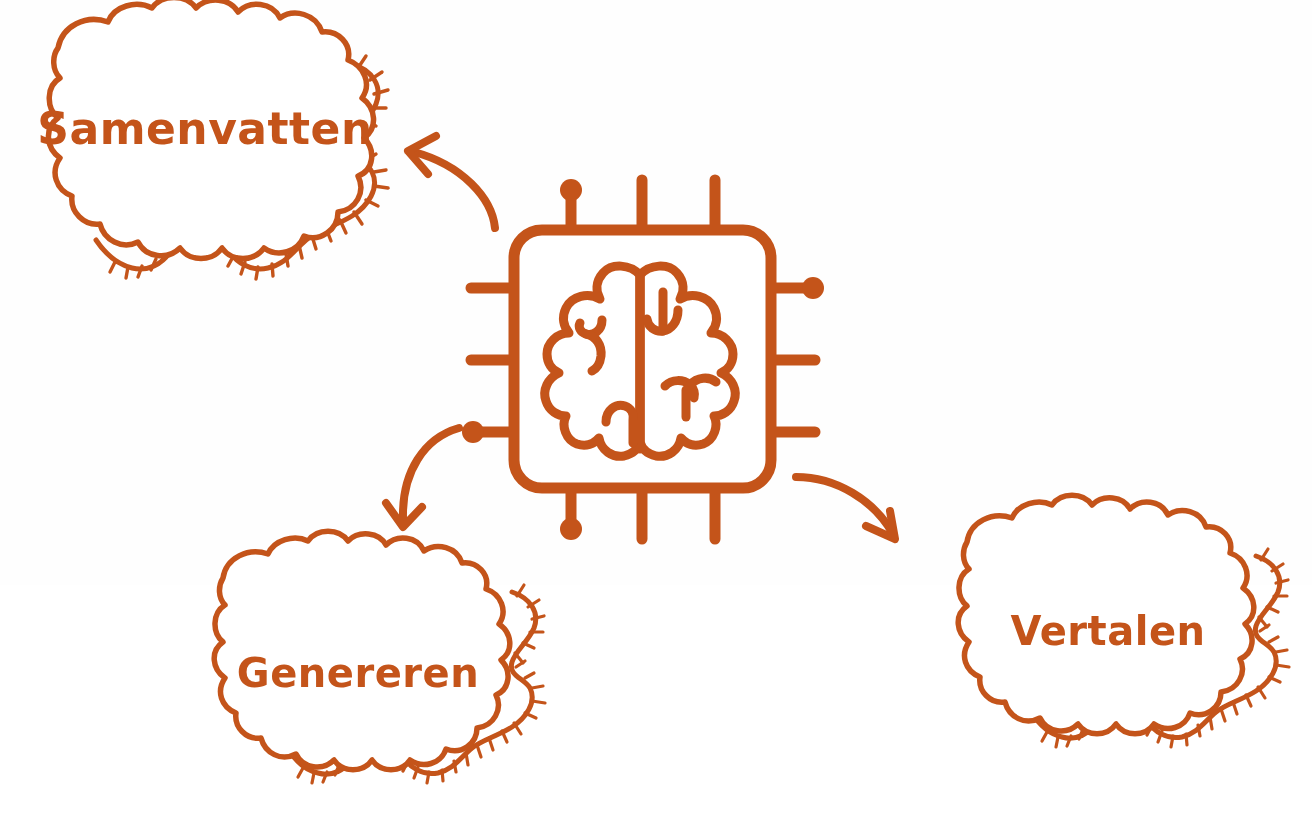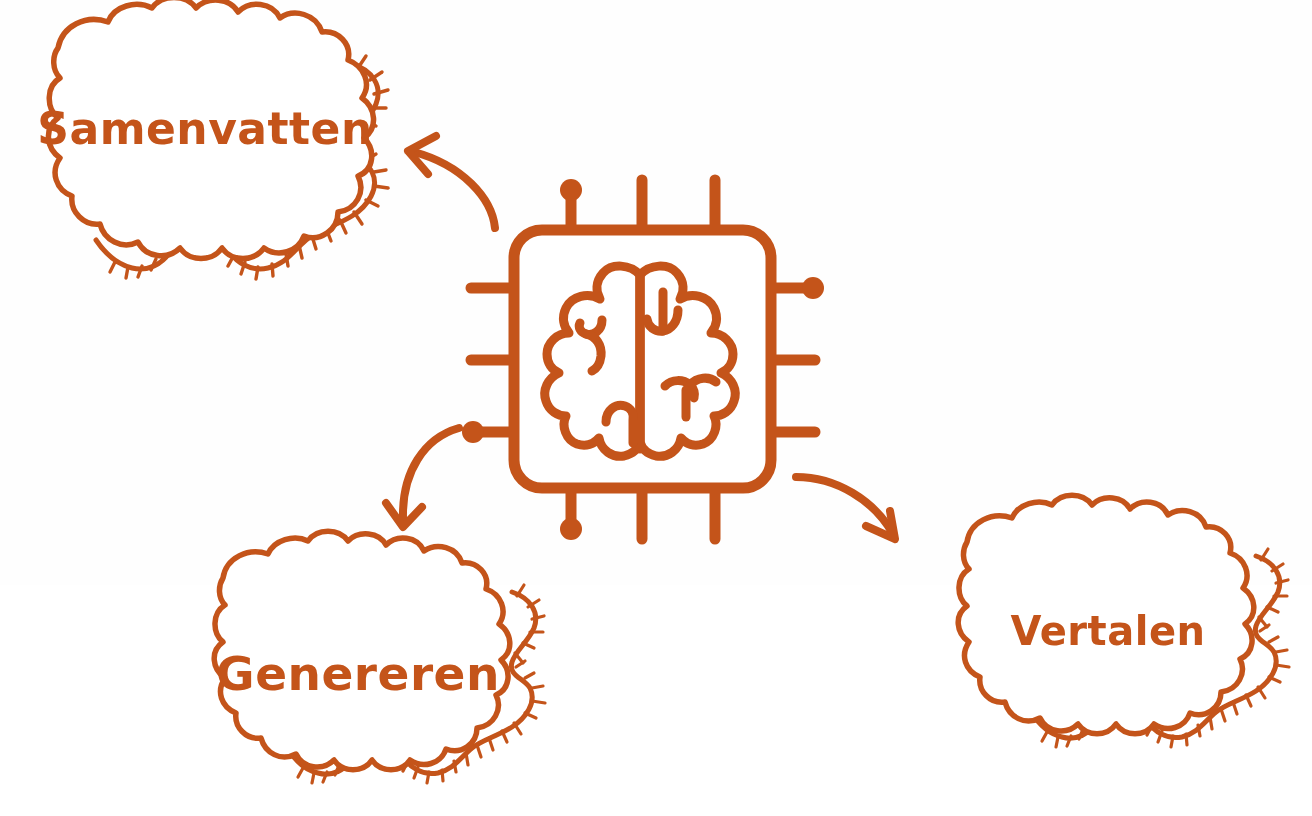--- a/index.html
+++ b/index.html
@@ -30,21 +30,21 @@
     position: absolute;
     font-family: "DejaVu Sans", sans-serif;
     font-weight: 600;
     color: #c4541a;
     white-space: nowrap;
     letter-spacing: 0.5px;
     transform: translate(-50%, -50%);
     pointer-events: none;
   }
   #label-summarize { left: 205px; top: 128px; font-size: 44px; }
-  #label-generate  { left: 358px; top: 673px; font-size: 47px; }
+  #label-generate  { left: 358px; top: 673px; font-size: 40px; }
   #label-translate { left: 1081px; top: 631px; font-size: 40px; margin-left: 27px; }
 </style>
 </head>
 <body>
 
 <div id="stage">
 
   <svg id="canvas" viewBox="0 0 1312 816" xmlns="http://www.w3.org/2000/svg">
 
     <defs>

